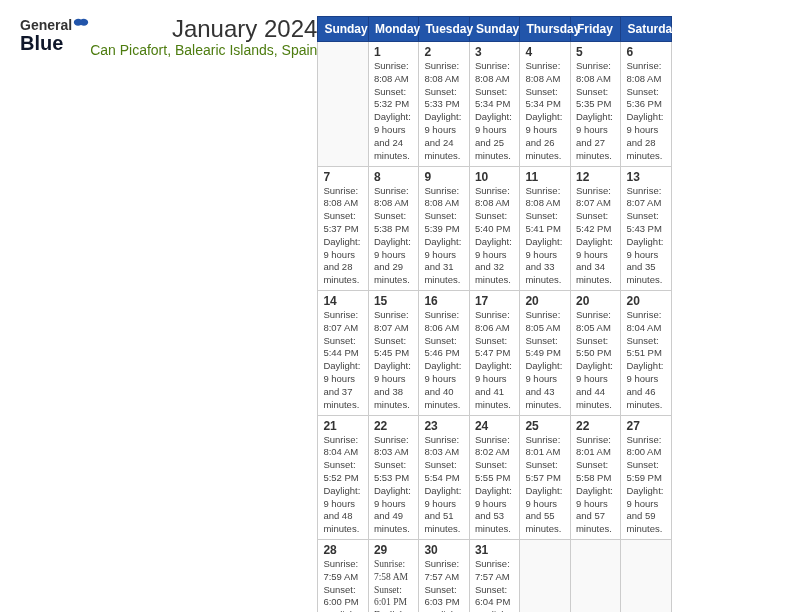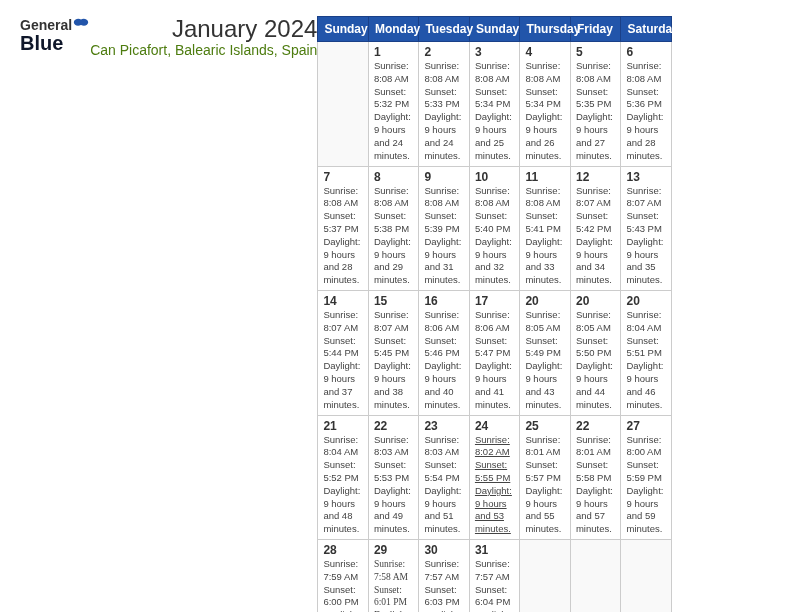--- a/index.html
+++ b/index.html
@@ -293,21 +293,21 @@
           </td>
           <td>
             <span class="day-number">23</span>
             <div class="day-info" style="white-space: pre-line;">Sunrise: 8:03 AM
 Sunset: 5:54 PM
 Daylight: 9 hours
 and 51 minutes.</div>
           </td>
           <td>
             <span class="day-number">24</span>
-            <div class="day-info" style="white-space: pre-line; text-decoration: underline;">Sunrise: 8:02 AM
+            <div class="day-info" style="white-space: pre-line;">Sunrise: 8:02 AM
 Sunset: 5:55 PM
 Daylight: 9 hours
 and 53 minutes.</div>
           </td>
           <td>
             <span class="day-number">25</span>
             <div class="day-info" style="white-space: pre-line;">Sunrise: 8:01 AM
 Sunset: 5:57 PM
 Daylight: 9 hours
 and 55 minutes.</div>

